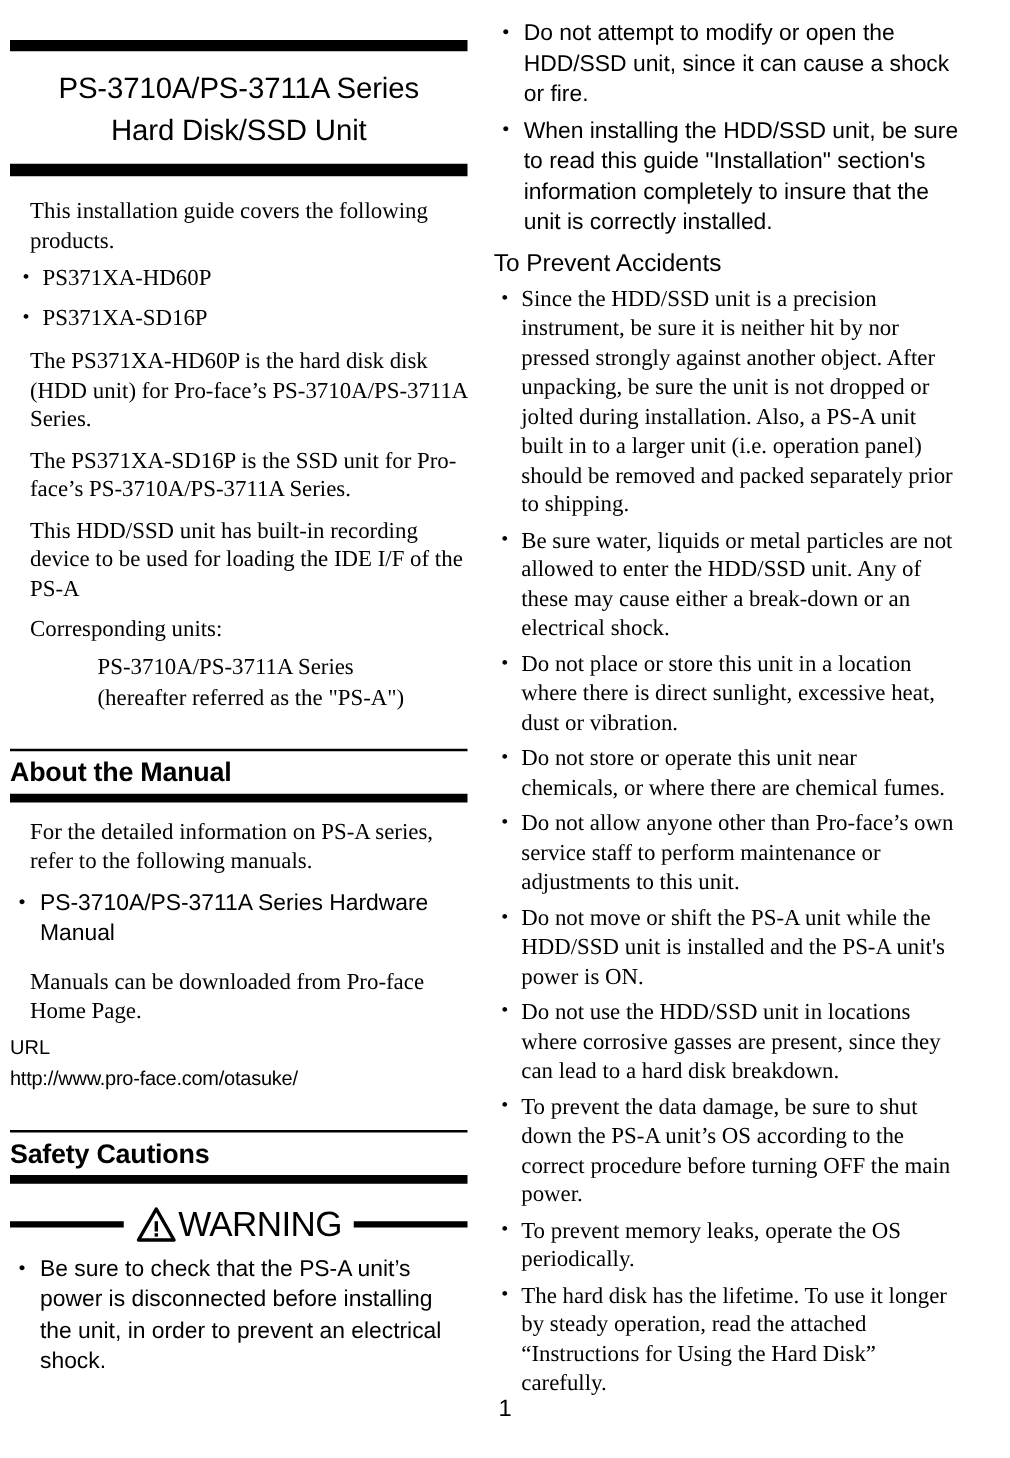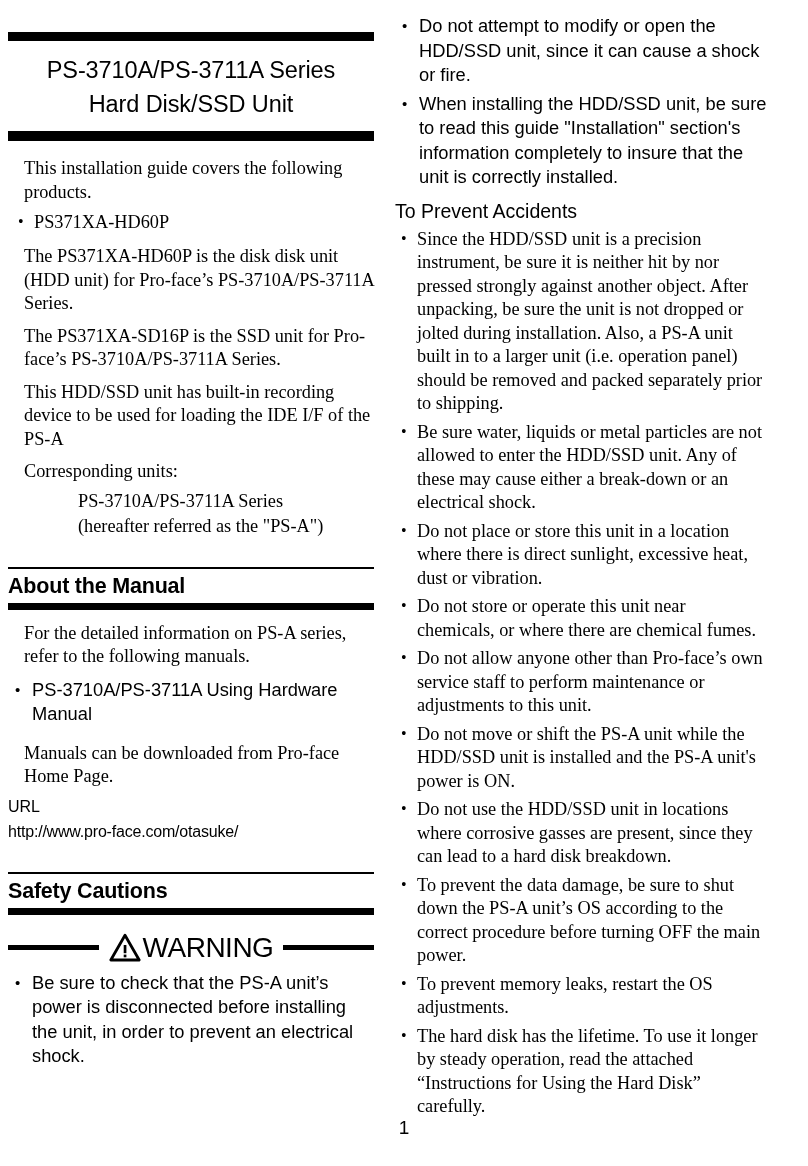--- a/index.html
+++ b/index.html
@@ -209,41 +209,42 @@
       </div>
       <div class="rule-thick-2"></div>
     </div>
 
     <div style="height:16px"></div>
 
     <p class="serif tight">This installation guide covers the following products.</p>
 
     <ul class="blist prodlist">
       <li>PS371XA-HD60P</li>
+      <li>PS371XA-SD16P</li>
     </ul>
 
-    <p class="serif">The PS371XA-HD60P is the disk disk unit (HDD unit) for Pro-face’s PS-3710A/PS-3711A Series.</p>
+    <p class="serif">The PS371XA-HD60P is the hard disk disk (HDD unit) for Pro-face’s PS-3710A/PS-3711A Series.</p>
     <p class="serif">The PS371XA-SD16P is the SSD unit for Pro-face’s PS-3710A/PS-3711A Series.</p>
     <p class="serif">This HDD/SSD unit has built-in recording device to be used for loading the IDE I/F of the PS-A</p>
     <p class="serif tight">Corresponding units:</p>
 
     <div class="indent-1">PS-3710A/PS-3711A Series</div>
     <div class="indent-1">(hereafter referred as the "PS-A")</div>
 
     <div style="height:14px"></div>
 
     <div class="section">
       <div class="hrule-top"></div>
       <h2>About the Manual</h2>
       <div class="hrule-bot"></div>
 
       <p class="serif">For the detailed information on PS-A series, refer to the following manuals.</p>
 
       <ul class="blist sans">
-        <li>PS-3710A/PS-3711A Using Hardware Manual</li>
+        <li>PS-3710A/PS-3711A Series Hardware Manual</li>
       </ul>
 
       <div style="height:6px"></div>
 
       <p class="serif tight">Manuals can be downloaded from Pro-face Home Page.</p>
       <p class="url-label">URL</p>
       <p class="url-value">http://www.pro-face.com/otasuke/</p>
     </div>
 
     <div style="height:14px"></div>
@@ -288,21 +289,21 @@
 
     <ul class="blist serif">
       <li>Since the HDD/SSD unit is a precision instrument, be sure it is neither hit by nor pressed strongly against another object. After unpacking, be sure the unit is not dropped or jolted during installation. Also, a PS-A unit built in to a larger unit (i.e. operation panel) should be removed and packed separately prior to shipping.</li>
       <li>Be sure water, liquids or metal particles are not allowed to enter the HDD/SSD unit. Any of these may cause either a break-down or an electrical shock.</li>
       <li>Do not place or store this unit in a location where there is direct sunlight, excessive heat, dust or vibration.</li>
       <li>Do not store or operate this unit near chemicals, or where there are chemical fumes.</li>
       <li>Do not allow anyone other than Pro-face’s own service staff to perform maintenance or adjustments to this unit.</li>
       <li>Do not move or shift the PS-A unit while the HDD/SSD unit is installed and the PS-A unit's power is ON.</li>
       <li>Do not use the HDD/SSD unit in locations where corrosive gasses are present, since they can lead to a hard disk breakdown.</li>
       <li>To prevent the data damage, be sure to shut down the PS-A unit’s OS according to the correct procedure before turning OFF the main power.</li>
-      <li>To prevent memory leaks, restart the OS adjustments.</li>
+      <li>To prevent memory leaks, operate the OS periodically.</li>
       <li>The hard disk has the lifetime. To use it longer by steady operation, read the attached “Instructions for Using the Hard Disk” carefully.</li>
     </ul>
 
   </div>
 
   <div class="page-number">1</div>
 
 </div>
 
 </body></html>

